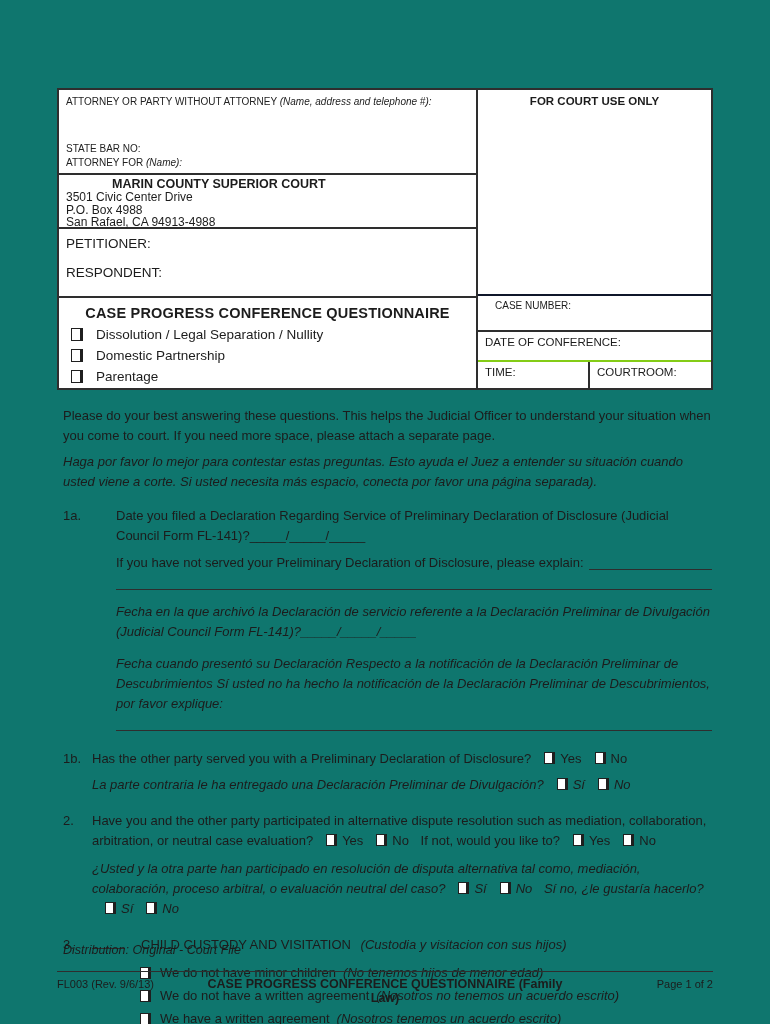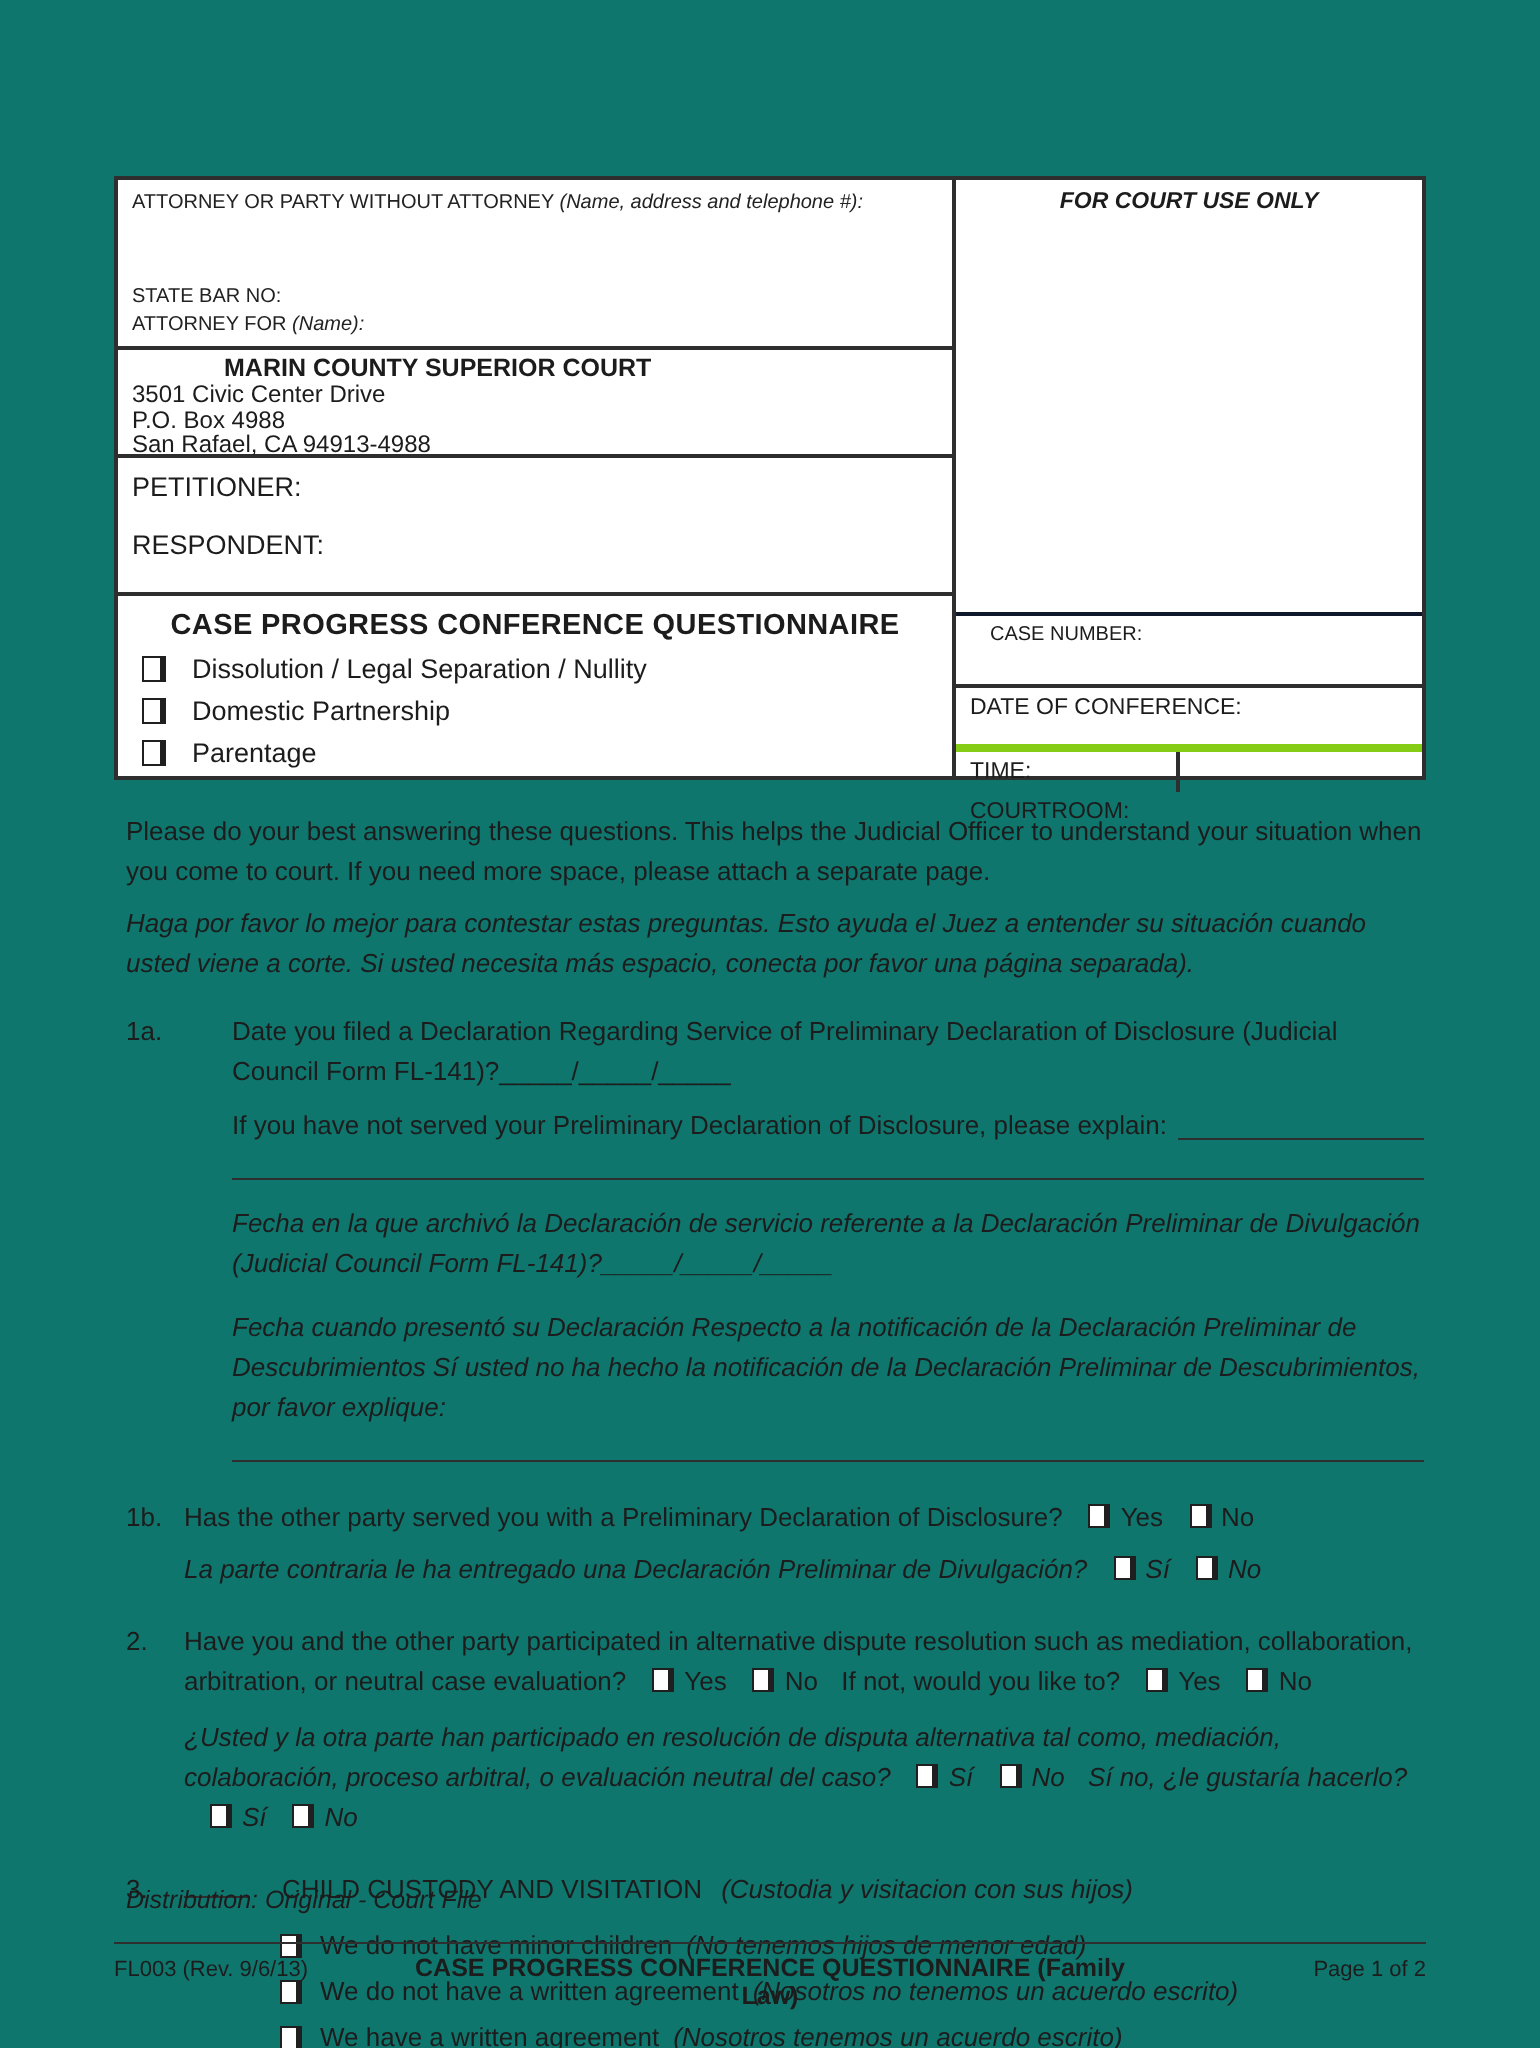--- a/index.html
+++ b/index.html
@@ -29,25 +29,25 @@
   .court-box .court-name { font-weight: bold; font-size: 12.5px; margin-bottom: 1px; margin-left: 46px; }
 
   .parties-box { height: 75px; border-bottom: 2px solid #2e2e2e; padding: 7px 7px 16px;
                  font-size: 13.5px; display: flex; flex-direction: column; justify-content: space-between; }
 
   .title-box { flex: 1; padding: 4px 6px; }
   .form-title { text-align: center; font-weight: bold; font-size: 14.5px; margin-top: 3px; letter-spacing: .2px; }
   .opt-row { display: flex; align-items: center; font-size: 13.5px; margin-top: 6px; padding-left: 6px; }
   .opt-row:first-of-type { margin-top: 8px; }
 
-  .courtuse-box { flex: 1; text-align: center; font-weight: bold; font-style: italic;
+  .courtuse-box { flex: 1; text-align: center; font-weight: bold; 
                   font-size: 11.5px; padding-top: 5px; }
   .casenum-box  { height: 36px; border-top: 2px solid #0f172a; padding: 4px 17px; font-size: 10px; }
   .dateconf-box { height: 30px; border-top: 2px solid #2e2e2e; padding: 4px 7px; font-size: 11.5px; }
-  .time-row     { height: 16px; border-top: 4px solid #84cc16; display: flex; font-size: 11.5px; flex-direction: column; }
+  .time-row     { height: 28px; border-top: 2px solid #84cc16; display: flex; font-size: 11.5px; }
   .time-cell      { width: 112px; border-right: 2px solid #2e2e2e; padding: 4px 7px; }
   .courtroom-cell { flex: 1; padding: 4px 7px; }
 
   
   .cb  { display: inline-block; width: 11px; height: 12px; background: #fff;
          border: 1.5px solid #1f1f1f; border-right-width: 3.5px; vertical-align: -1px; }
   .cb-lg { width: 12px; height: 13px; margin-right: 13px; flex-shrink: 0; }
   .ck { display: inline-block; white-space: nowrap; margin-left: 13px; }
   .ck .cb { margin-right: 5px; }
 

